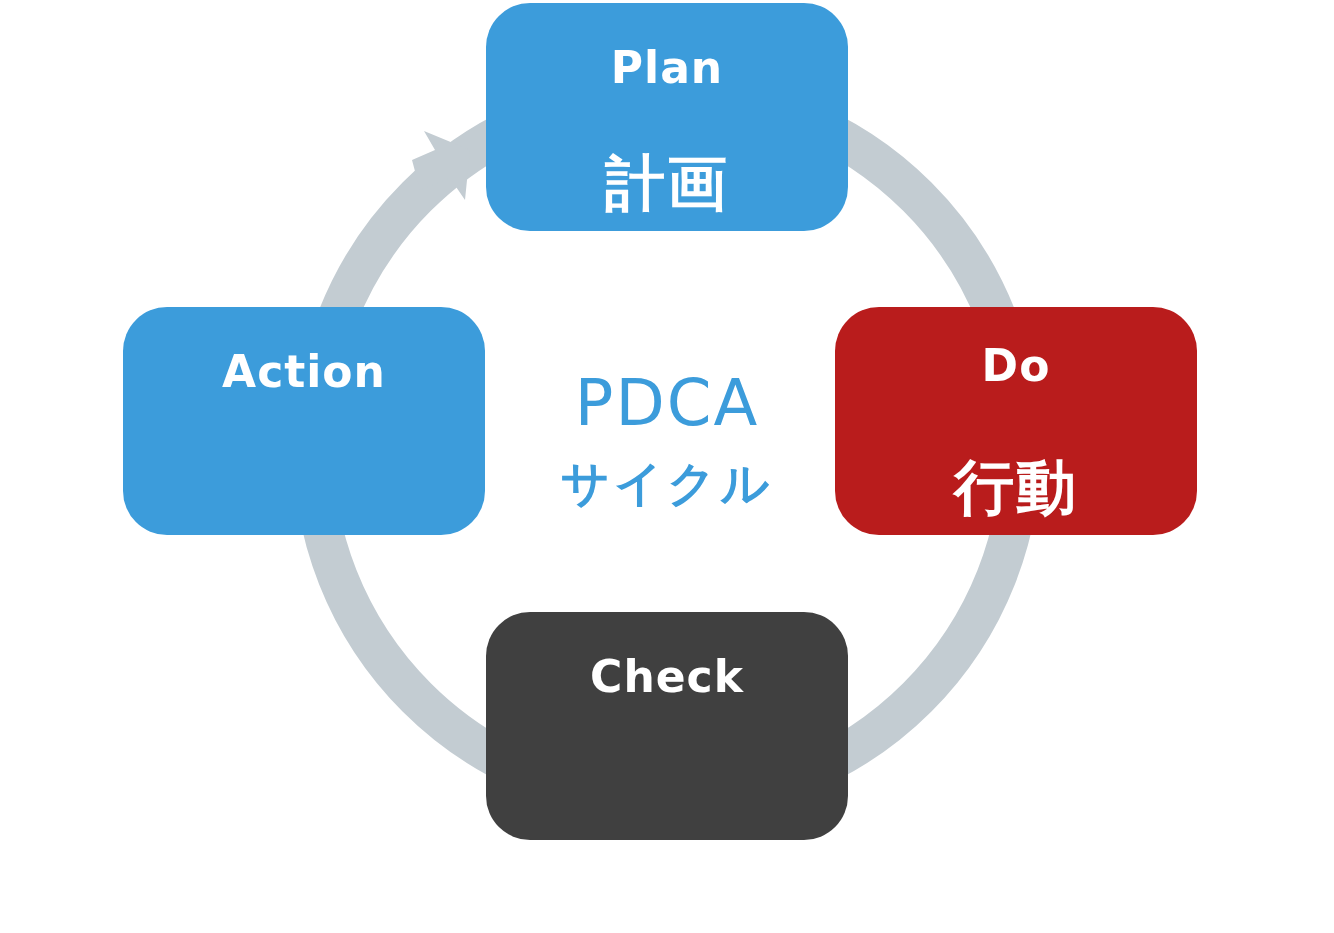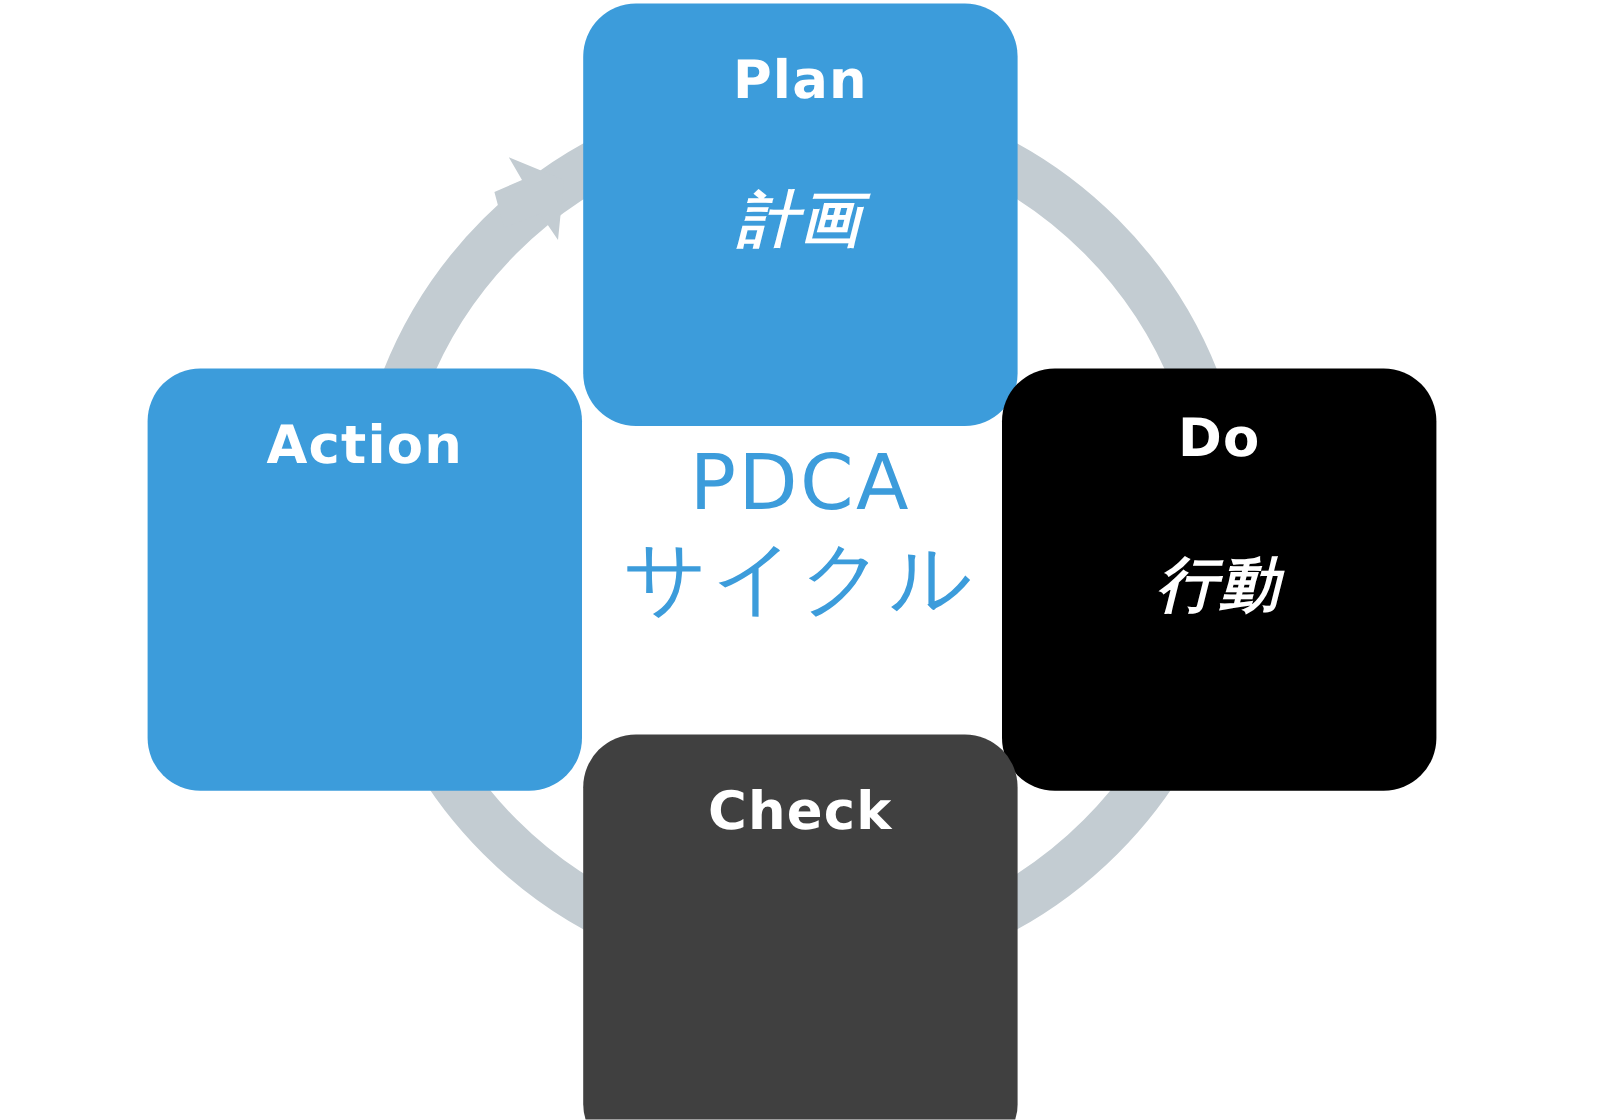--- a/index.html
+++ b/index.html
@@ -1,61 +1,61 @@
 <!DOCTYPE html>
 <html><head>
 <meta charset="utf-8">
 <style>
   html, body { margin: 0; padding: 0; background: #ffffff; }
   body { width: 1334px; height: 933px; position: relative; overflow: hidden;
          font-family: "DejaVu Sans", "Liberation Sans", sans-serif; }
   #ring { position: absolute; left: 0; top: 0; }
   .box {
-    position: absolute; width: 362px; height: 352px;
+    position: absolute; width: 362px; height: 228px;
     background: #3c9cdb; border-radius: 44px;
     color: #ffffff; text-align: center; box-sizing: border-box;
   }
   .box .en {
     position: absolute; left: 0; right: 0; top: 40px;
     font-family: "DejaVu Sans", "Liberation Sans", sans-serif;
     font-weight: bold; font-size: 44px; line-height: 50px; letter-spacing: 1px;
   }
   .box .jp {
     position: absolute; left: 0; right: 0; top: 138px;
     font-family: "DejaVu Sans", "Liberation Sans", sans-serif;
-    font-weight: bold; font-size: 50px; line-height: 84px; letter-spacing: 2px; font-style: italic;
+    font-weight: bold; font-size: 60px; line-height: 84px; letter-spacing: 2px;
   }
   #box-plan   { left: 486px; top: 3px; }
   #box-do     { left: 835px; top: 307px; }
   #box-check  { left: 486px; top: 612px; }
   #box-action { left: 123px; top: 307px; padding-left: 48px; }
   #box-do .en { top: 34px; }
   #box-check .en { top: 40px; }
   .center {
     position: absolute; left: 517px; width: 300px; text-align: center;
     color: #3c9cdb; font-family: "DejaVu Sans", "Liberation Sans", sans-serif;
     font-weight: normal;
   }
   #center-title { top: 368px; font-size: 64px; line-height: 70px; letter-spacing: 2px; }
-  #center-sub { top: 445px; font-size: 68px; line-height: 76px; letter-spacing: 4px; font-weight: normal; }
+  #center-sub { top: 445px; font-size: 48px; line-height: 76px; letter-spacing: 4px; font-weight: bold; }
 </style>
 </head>
 <body style="background: rgb(255, 255, 255);">
 
 <svg id="ring" width="1334" height="933">
   <circle cx="667" cy="447" r="354" fill="none" stroke="#c3ccd2" stroke-width="40"></circle>
   <polygon points="424,131 470,150 465,200 450,178 420,190 412,160 435,150" fill="#c3ccd2"></polygon>
 </svg>
 
 <div class="box" id="box-plan" style="background: rgb(60, 156, 219); color: rgb(255, 255, 255);">
   <div class="en">Plan</div>
   <div class="jp">計画</div>
 </div>
 
-<div class="box" id="box-do" style="background: #000000; color: rgb(255, 255, 255);">
+<div class="box" id="box-do" style="background: #b91c1c; color: rgb(255, 255, 255);">
   <div class="en">Do</div>
   <div class="jp">行動</div>
 </div>
 
 <div class="box" id="box-check" style="background: #404040; color: rgb(255, 255, 255);">
   <div class="en">Check</div>
 </div>
 
 <div class="box" id="box-action" style="background: rgb(60, 156, 219); color: rgb(255, 255, 255);">
   <div class="en">Action</div>

